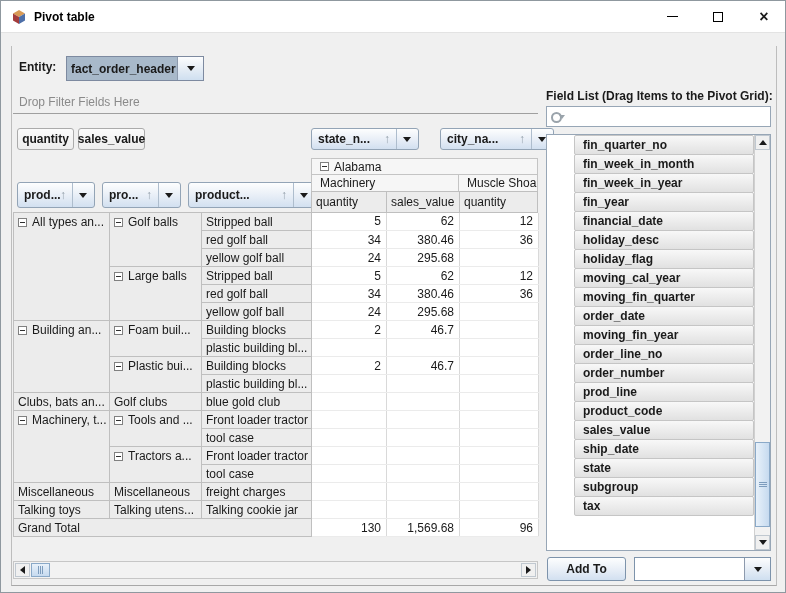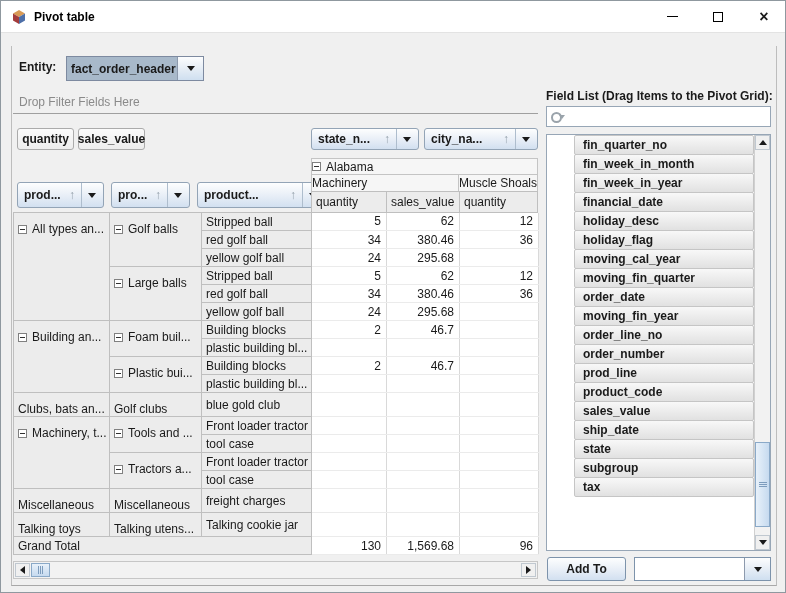--- a/index.html
+++ b/index.html
@@ -35,43 +35,43 @@
   
   .panel-frame { position:absolute; left:10px; top:45px; width:766px; height:540px; border-left:1px solid #bdbdbd; border-right:1px solid #bdbdbd; border-bottom:1px solid #a8a8a8; }
   
   .filter-hint { position:absolute; left:18px; top:94px; color:#8a8a8a; }
   .filter-sep { position:absolute; left:12px; top:112px; width:525px; height:1px; background:#9f9f9f; }
   .btnrow { position:absolute; display:flex; }
   #data-fields { left:16px; top:127px; gap:4px; }
   #data-fields .plainbtn:nth-child(1){ width:57px; }
   #data-fields .plainbtn:nth-child(2){ width:67px; }
   .plainbtn { height:22px; background:linear-gradient(180deg,#fbfbfb,#ededed); border:1px solid #ababab; border-radius:3px; font-weight:bold; display:flex; align-items:center; justify-content:center; white-space:nowrap; }
-  #column-fields { left:310px; top:127px; gap:5px; }
+  #column-fields { left:310px; top:127px; gap:21px; }
   #column-fields .fieldbtn:nth-child(1){ width:108px; }
   #column-fields .fieldbtn:nth-child(2){ width:114px; }
   #row-fields { left:16px; top:181px; gap:7px; }
-  #row-fields .fieldbtn:nth-child(1){ width:87px; }
+  #row-fields .fieldbtn:nth-child(1){ width:78px; }
   #row-fields .fieldbtn:nth-child(2){ width:79px; }
   #row-fields .fieldbtn:nth-child(3){ width:128px; }
   #column-fields .fieldbtn { height:22px; }
   #row-fields .fieldbtn { height:26px; }
   .fieldbtn { background:linear-gradient(180deg,#fdfefe 0%,#e9eff7 50%,#d2e0f0 100%); border:1px solid #93a4b6; border-radius:3px; display:flex; align-items:center; padding:0 2px 0 6px; }
   .fb-label { font-weight:bold; flex:1; white-space:nowrap; overflow:hidden; }
   .fb-sort { color:#94a0ac; font-weight:bold; margin-right:6px; }
   .fb-drop { width:20px; align-self:stretch; display:flex; align-items:center; justify-content:center; border-left:1px solid #aebdcd; }
   
-  .hcell { position:absolute; background:#f6f6f6; border:1px solid #c4c4c4; display:flex; align-items:center; padding-left:0; white-space:nowrap; overflow:hidden; }
+  .hcell { position:absolute; background:#f6f6f6; border:1px solid #c4c4c4; display:flex; align-items:center; padding-left:8px; white-space:nowrap; overflow:hidden; }
   .exp { display:inline-block; width:9px; height:9px; border:1px solid #808080; background:#fff; margin-right:5px; position:relative; flex:none; }
   .exp::after { content:""; position:absolute; left:1px; right:1px; top:3px; height:1px; background:#303030; }
   .mcell { position:absolute; background:#ececec; border:1px solid #bfbfbf; display:flex; align-items:center; padding-left:4px; }
   
   table.pivot { position:absolute; left:12px; top:211px; width:525px; border-collapse:collapse; table-layout:fixed; }
   table.pivot td { height:18px; font-size:12px; white-space:nowrap; overflow:hidden; }
   td.rh, td.pc { background:#ececec; border:1px solid #bfbfbf; padding-left:4px; vertical-align:top; }
-  td.rh { vertical-align:top; padding-top:9px; }
+  td.rh { vertical-align:top; padding-top:2px; }
   td.pc { vertical-align:middle; }
   td.rh .cellwrap { display:flex; align-items:center; }
   td.dc { background:#ffffff; border-right:1px solid #d9d9d9; border-bottom:1px solid #ebebeb; text-align:right; padding-right:5px; }
   tr.gtrow td { border-top:1px solid #bfbfbf; }
   td.gt { background:#ececec; border:1px solid #bfbfbf; padding-left:4px; }
   
   .hscroll { position:absolute; left:12px; top:560px; width:525px; height:18px; background:#f2f2f2; border:1px solid #c6c6c6; }
   .sb-btn { position:absolute; top:1px; width:15px; height:14px; background:#f0f0f0; border:1px solid #c0c8d0; display:flex; align-items:center; justify-content:center; }
   .tri-left { width:0; height:0; border-top:4px solid transparent; border-bottom:4px solid transparent; border-right:5px solid #1a1a1a; }
   .tri-right { width:0; height:0; border-top:4px solid transparent; border-bottom:4px solid transparent; border-left:5px solid #1a1a1a; }
@@ -379,20 +379,21 @@
 <span class="fl-title">Field List (Drag Items to the Pivot Grid):</span>
 <div class="searchbox">
   <span class="searchicon"></span>
   <input class="searchinput" value="" style="">
 </div>
 <div class="fieldlist">
   <div class="fl-items" id="fl-items">
       <div class="fl-item">fin_quarter_no</div>
       <div class="fl-item">fin_week_in_month</div>
       <div class="fl-item">fin_week_in_year</div>
+      <div class="fl-item">fin_year</div>
       <div class="fl-item">financial_date</div>
       <div class="fl-item">holiday_desc</div>
       <div class="fl-item">holiday_flag</div>
       <div class="fl-item">moving_cal_year</div>
       <div class="fl-item">moving_fin_quarter</div>
       <div class="fl-item">order_date</div>
       <div class="fl-item">moving_fin_year</div>
       <div class="fl-item">order_line_no</div>
       <div class="fl-item">order_number</div>
       <div class="fl-item">prod_line</div>

